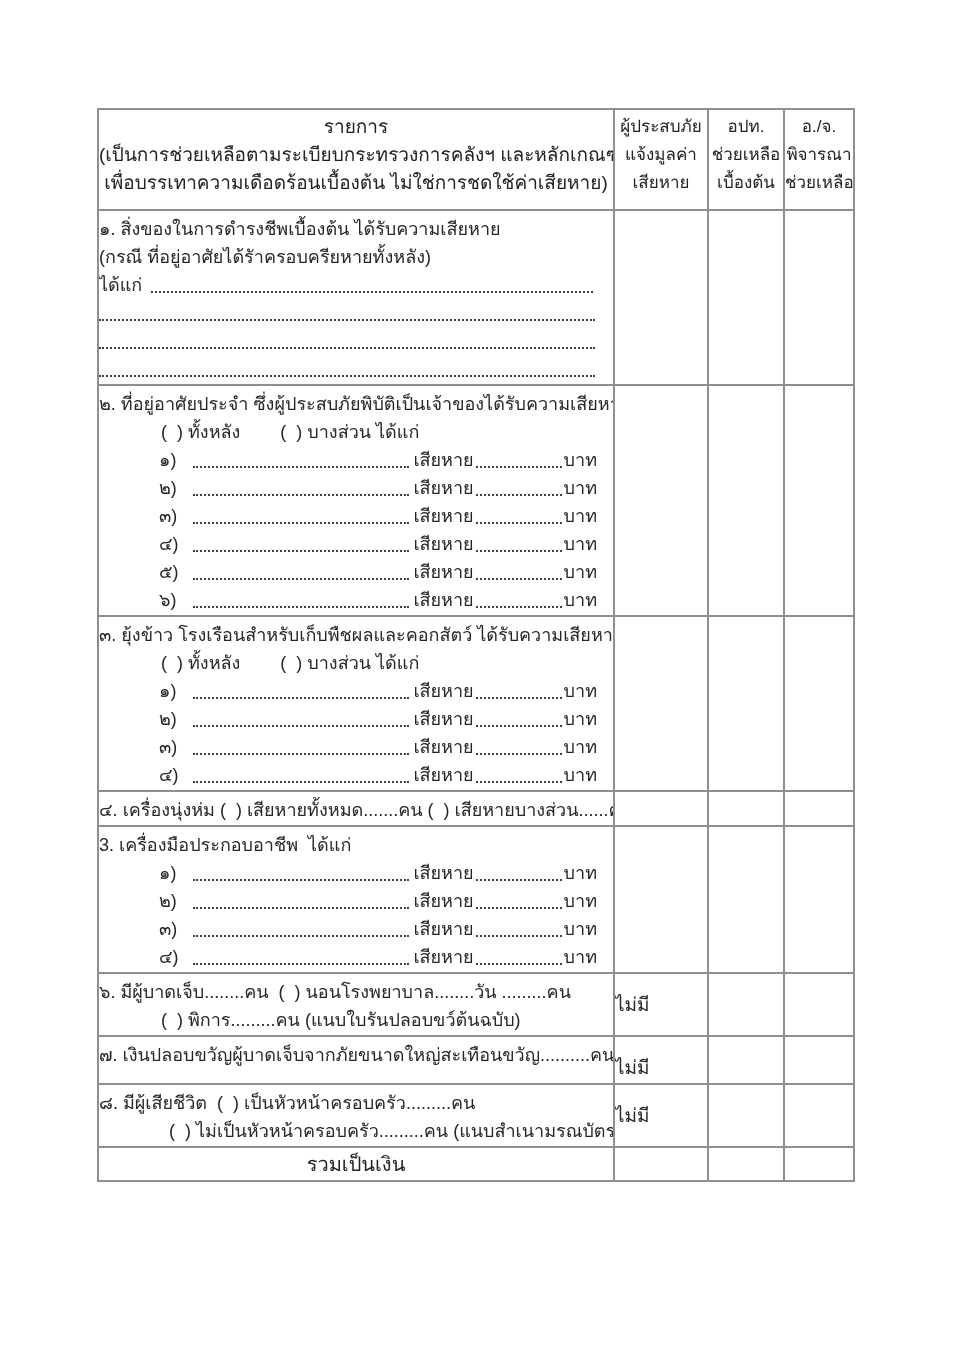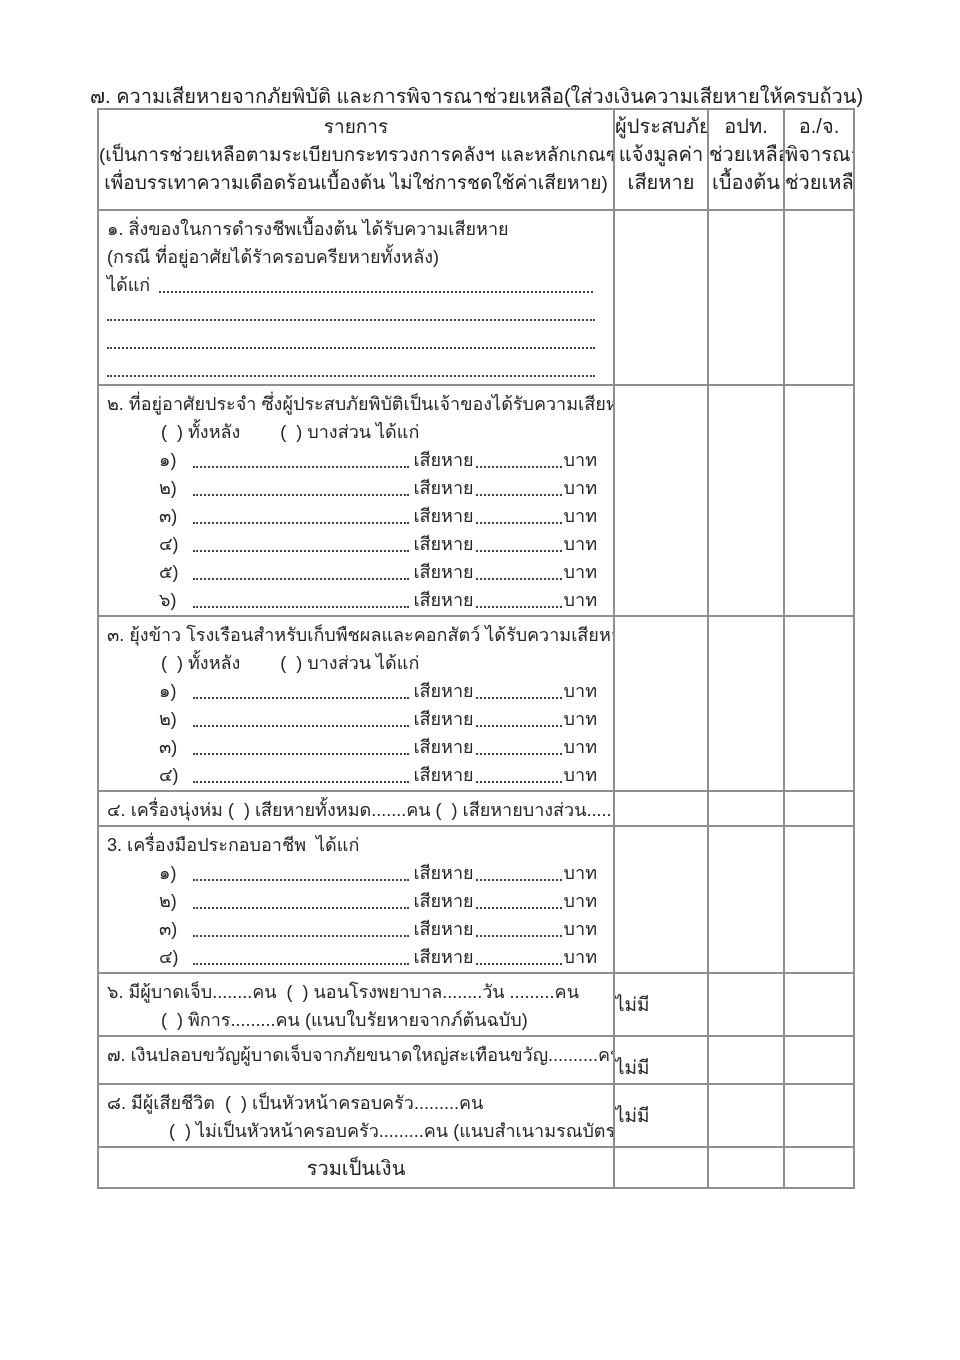--- a/index.html
+++ b/index.html
@@ -24,45 +24,44 @@
   }
   table.form, table.form th, table.form td {
     border:2px solid #8f8f8f;
   }
   th, td { padding:0; vertical-align:top; font-weight:normal; overflow:hidden; }
 
   
   th .hline { height:28px; line-height:29px; text-align:center; font-size:18px; color:#222; white-space:nowrap; }
   th.c-item .hline { font-size:19px; }
   th { padding-top:2px; padding-bottom:13px; }
-  th.c-side .hline { font-size:20px; }
+  th.c-side .hline { font-size:17px; }
 
   
-  .line { display:flex; align-items:flex-end; height:28px; padding-left:8px; padding-right:16px; }
+  .line { display:flex; align-items:flex-end; height:28px; padding-left:0; padding-right:16px; }
   .line .txt { white-space:pre; font-size:18px; line-height:26px; color:#262626; }
   .line .num { width:30px; flex:0 0 30px; font-size:18px; line-height:26px; color:#262626; }
   .line.indent  { padding-left:62px; }
   .line.indent2 { padding-left:70px; }
   .line.item    { padding-left:60px; }
   .dfill { flex:1 1 auto; border-bottom:2px dotted #404040; margin:0 4px 5px 4px; height:14px; }
   .dfix  { flex:0 0 86px; width:86px; border-bottom:2px dotted #404040; margin:0 2px 5px 2px; height:14px; }
   .line.dotted .dfill { margin-left:0; margin-right:2px; }
   td.c-item { padding-top:3px; padding-bottom:2px; }
 
   .vval { display:block; text-align:left; font-size:19px; line-height:30px; padding-top:16px; color:#262626; }
 
   td.total-cell { text-align:center; vertical-align:middle; font-size:20px; color:#222; }
-  tr.total-row { height:41px; }
+  tr.total-row { height:34px; }
 </style>
 </head>
 <body>
 
 <div class="sheet">
 
-  <div class="doc-title">๗. ความเสียหายจากภัยพิบัติ และการพิจารณาช่วยเหลือ(ใส่วงเงินความเสียหายให้ครบถ้วน)</div>
 
   <table class="form">
     <colgroup>
       <col style="width:516px">
       <col style="width:94px">
       <col style="width:76px">
       <col style="width:70px">
     </colgroup>
     <thead>
       <tr style="height:87px">
@@ -258,21 +257,21 @@
           <td class="c-side"></td>
           <td class="c-side"></td>
           <td class="c-side"></td>
         </tr>
         <tr style="height: 55px;">
           <td class="c-item">
             <div class="line text">
               <span class="txt">๖. มีผู้บาดเจ็บ........คน  (  ) นอนโรงพยาบาล........วัน .........คน</span>
             </div>
             <div class="line indent">
-              <span class="txt">(  ) พิการ.........คน (แนบใบรัยหายจากภ์ต้นฉบับ)</span>
+              <span class="txt">(  ) พิการ.........คน (แนบใบรันปลอบขว์ต้นฉบับ)</span>
             </div>
           </td>
           <td class="c-side">
             <div class="vval">ไม่มี</div>
           </td>
           <td class="c-side"></td>
           <td class="c-side"></td>
         </tr>
         <tr style="height: 33px;">
           <td class="c-item">

